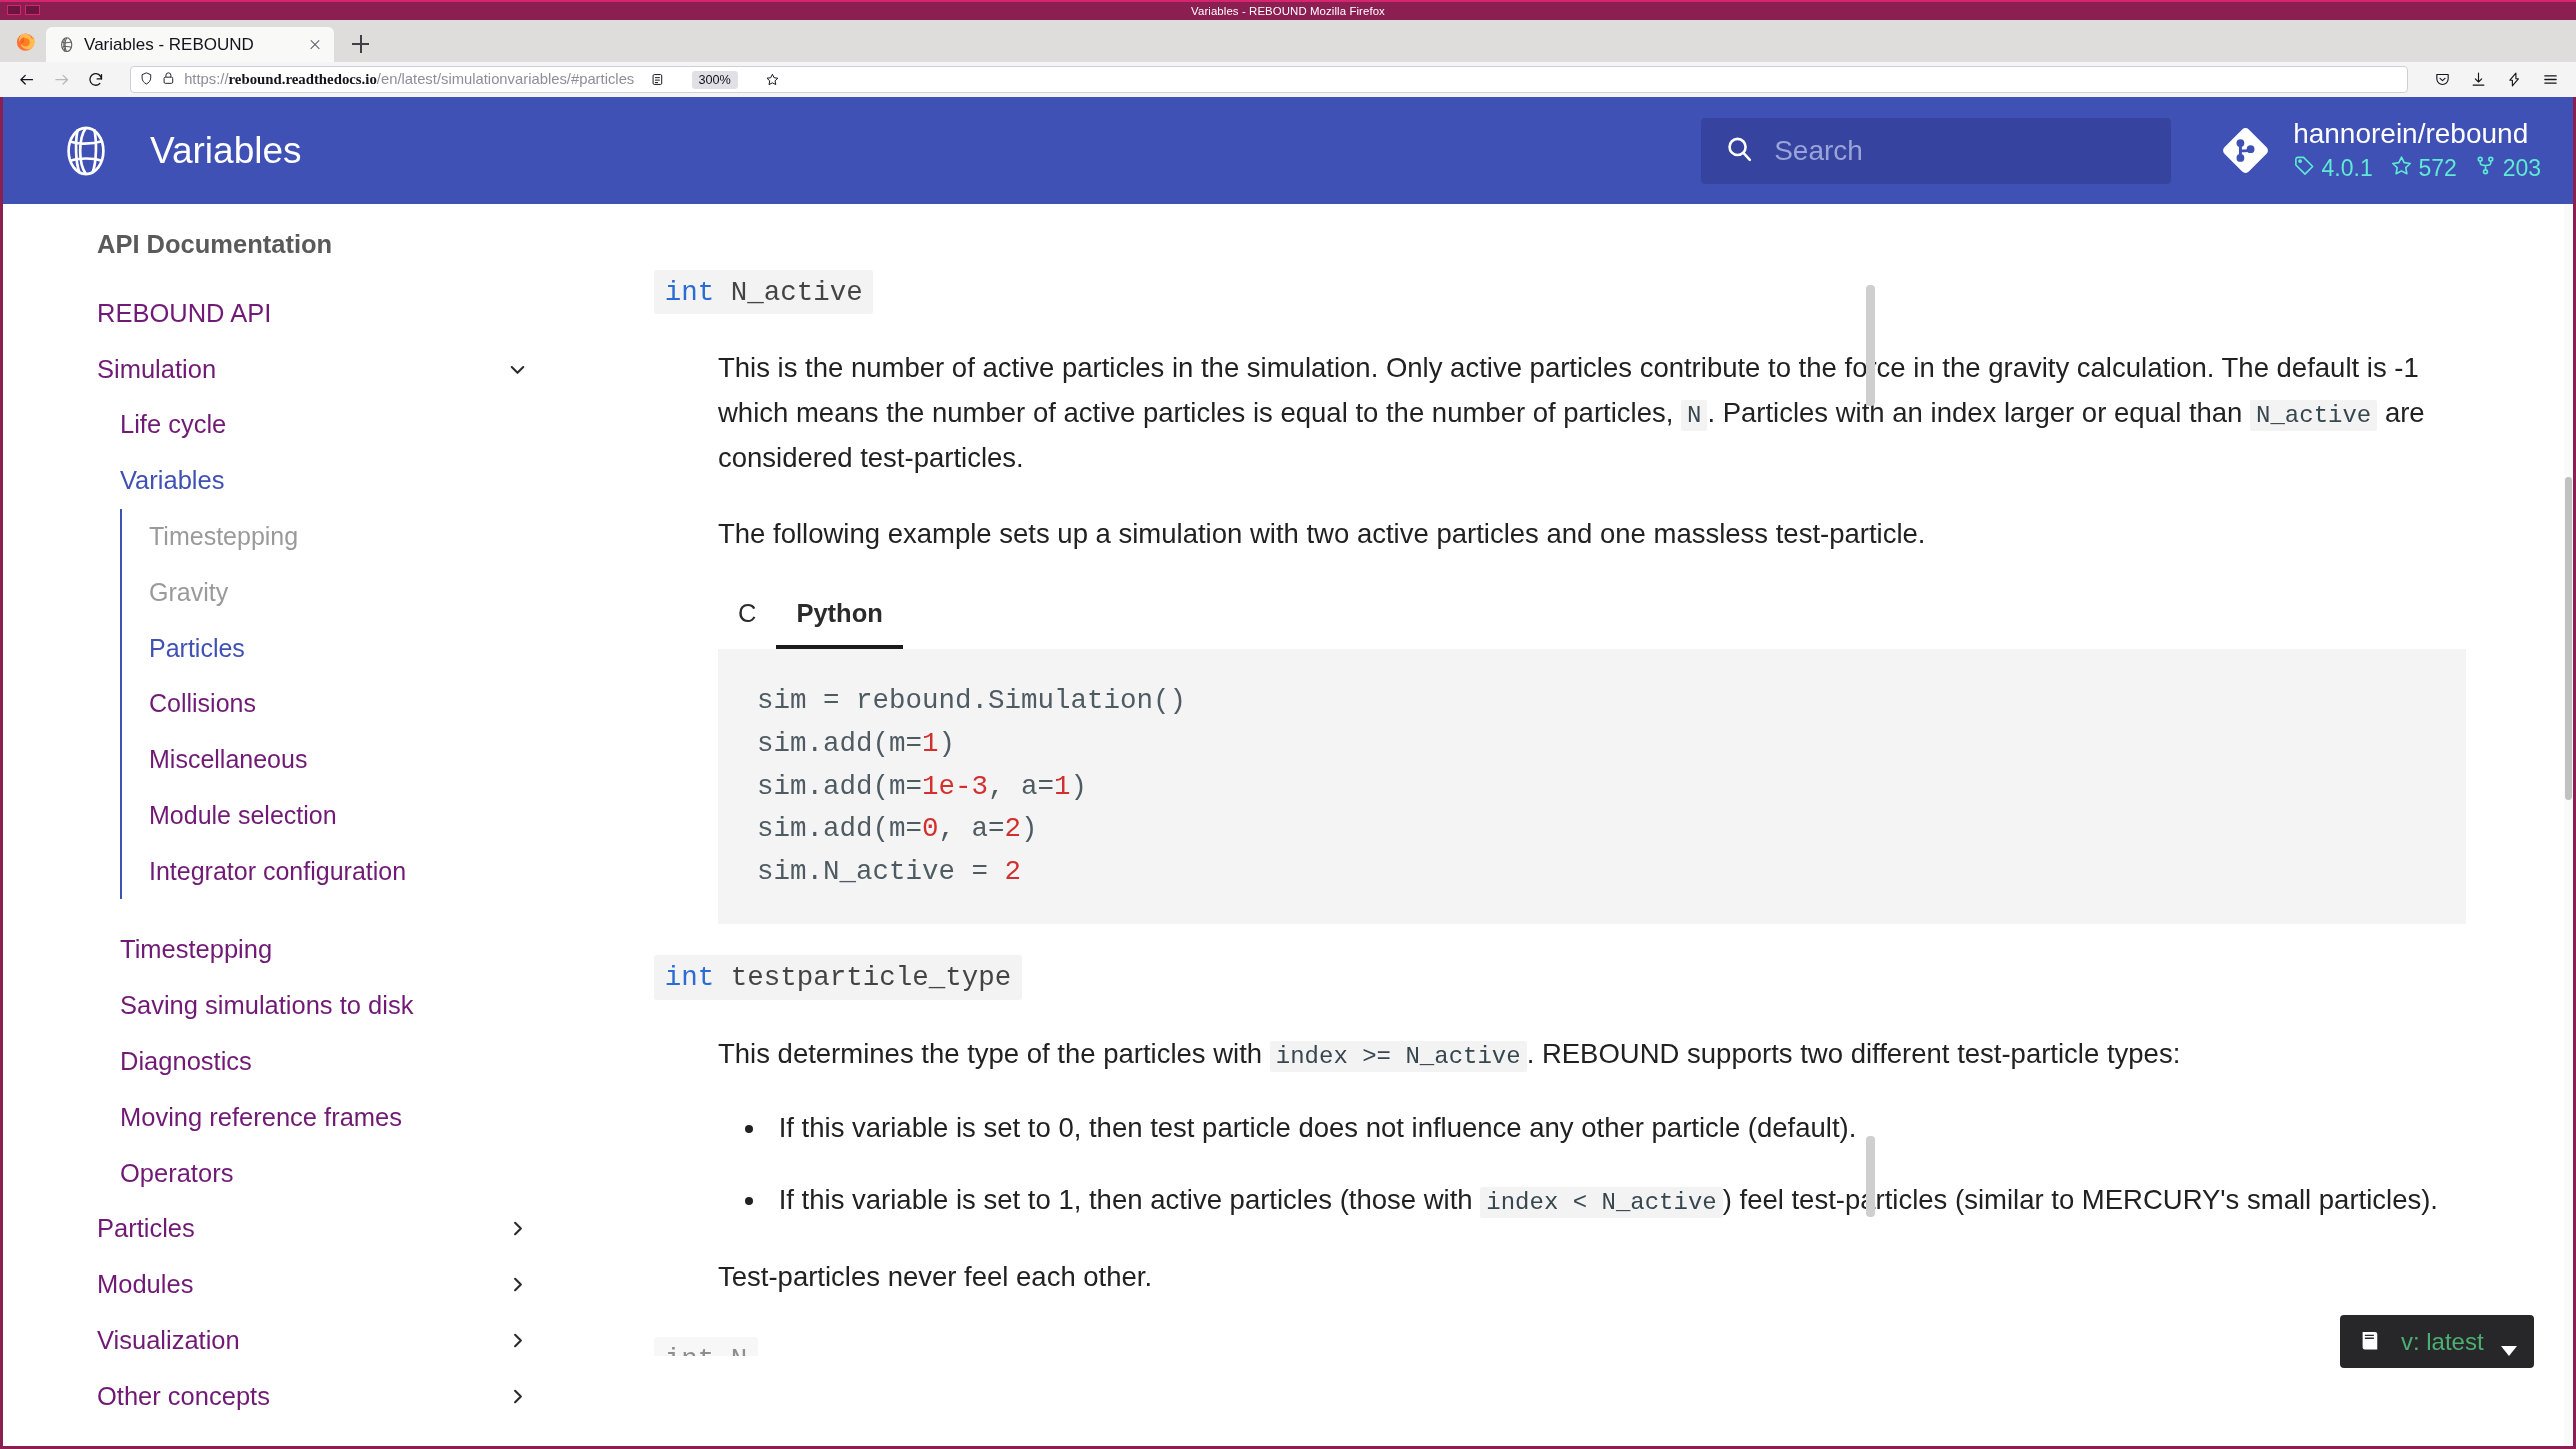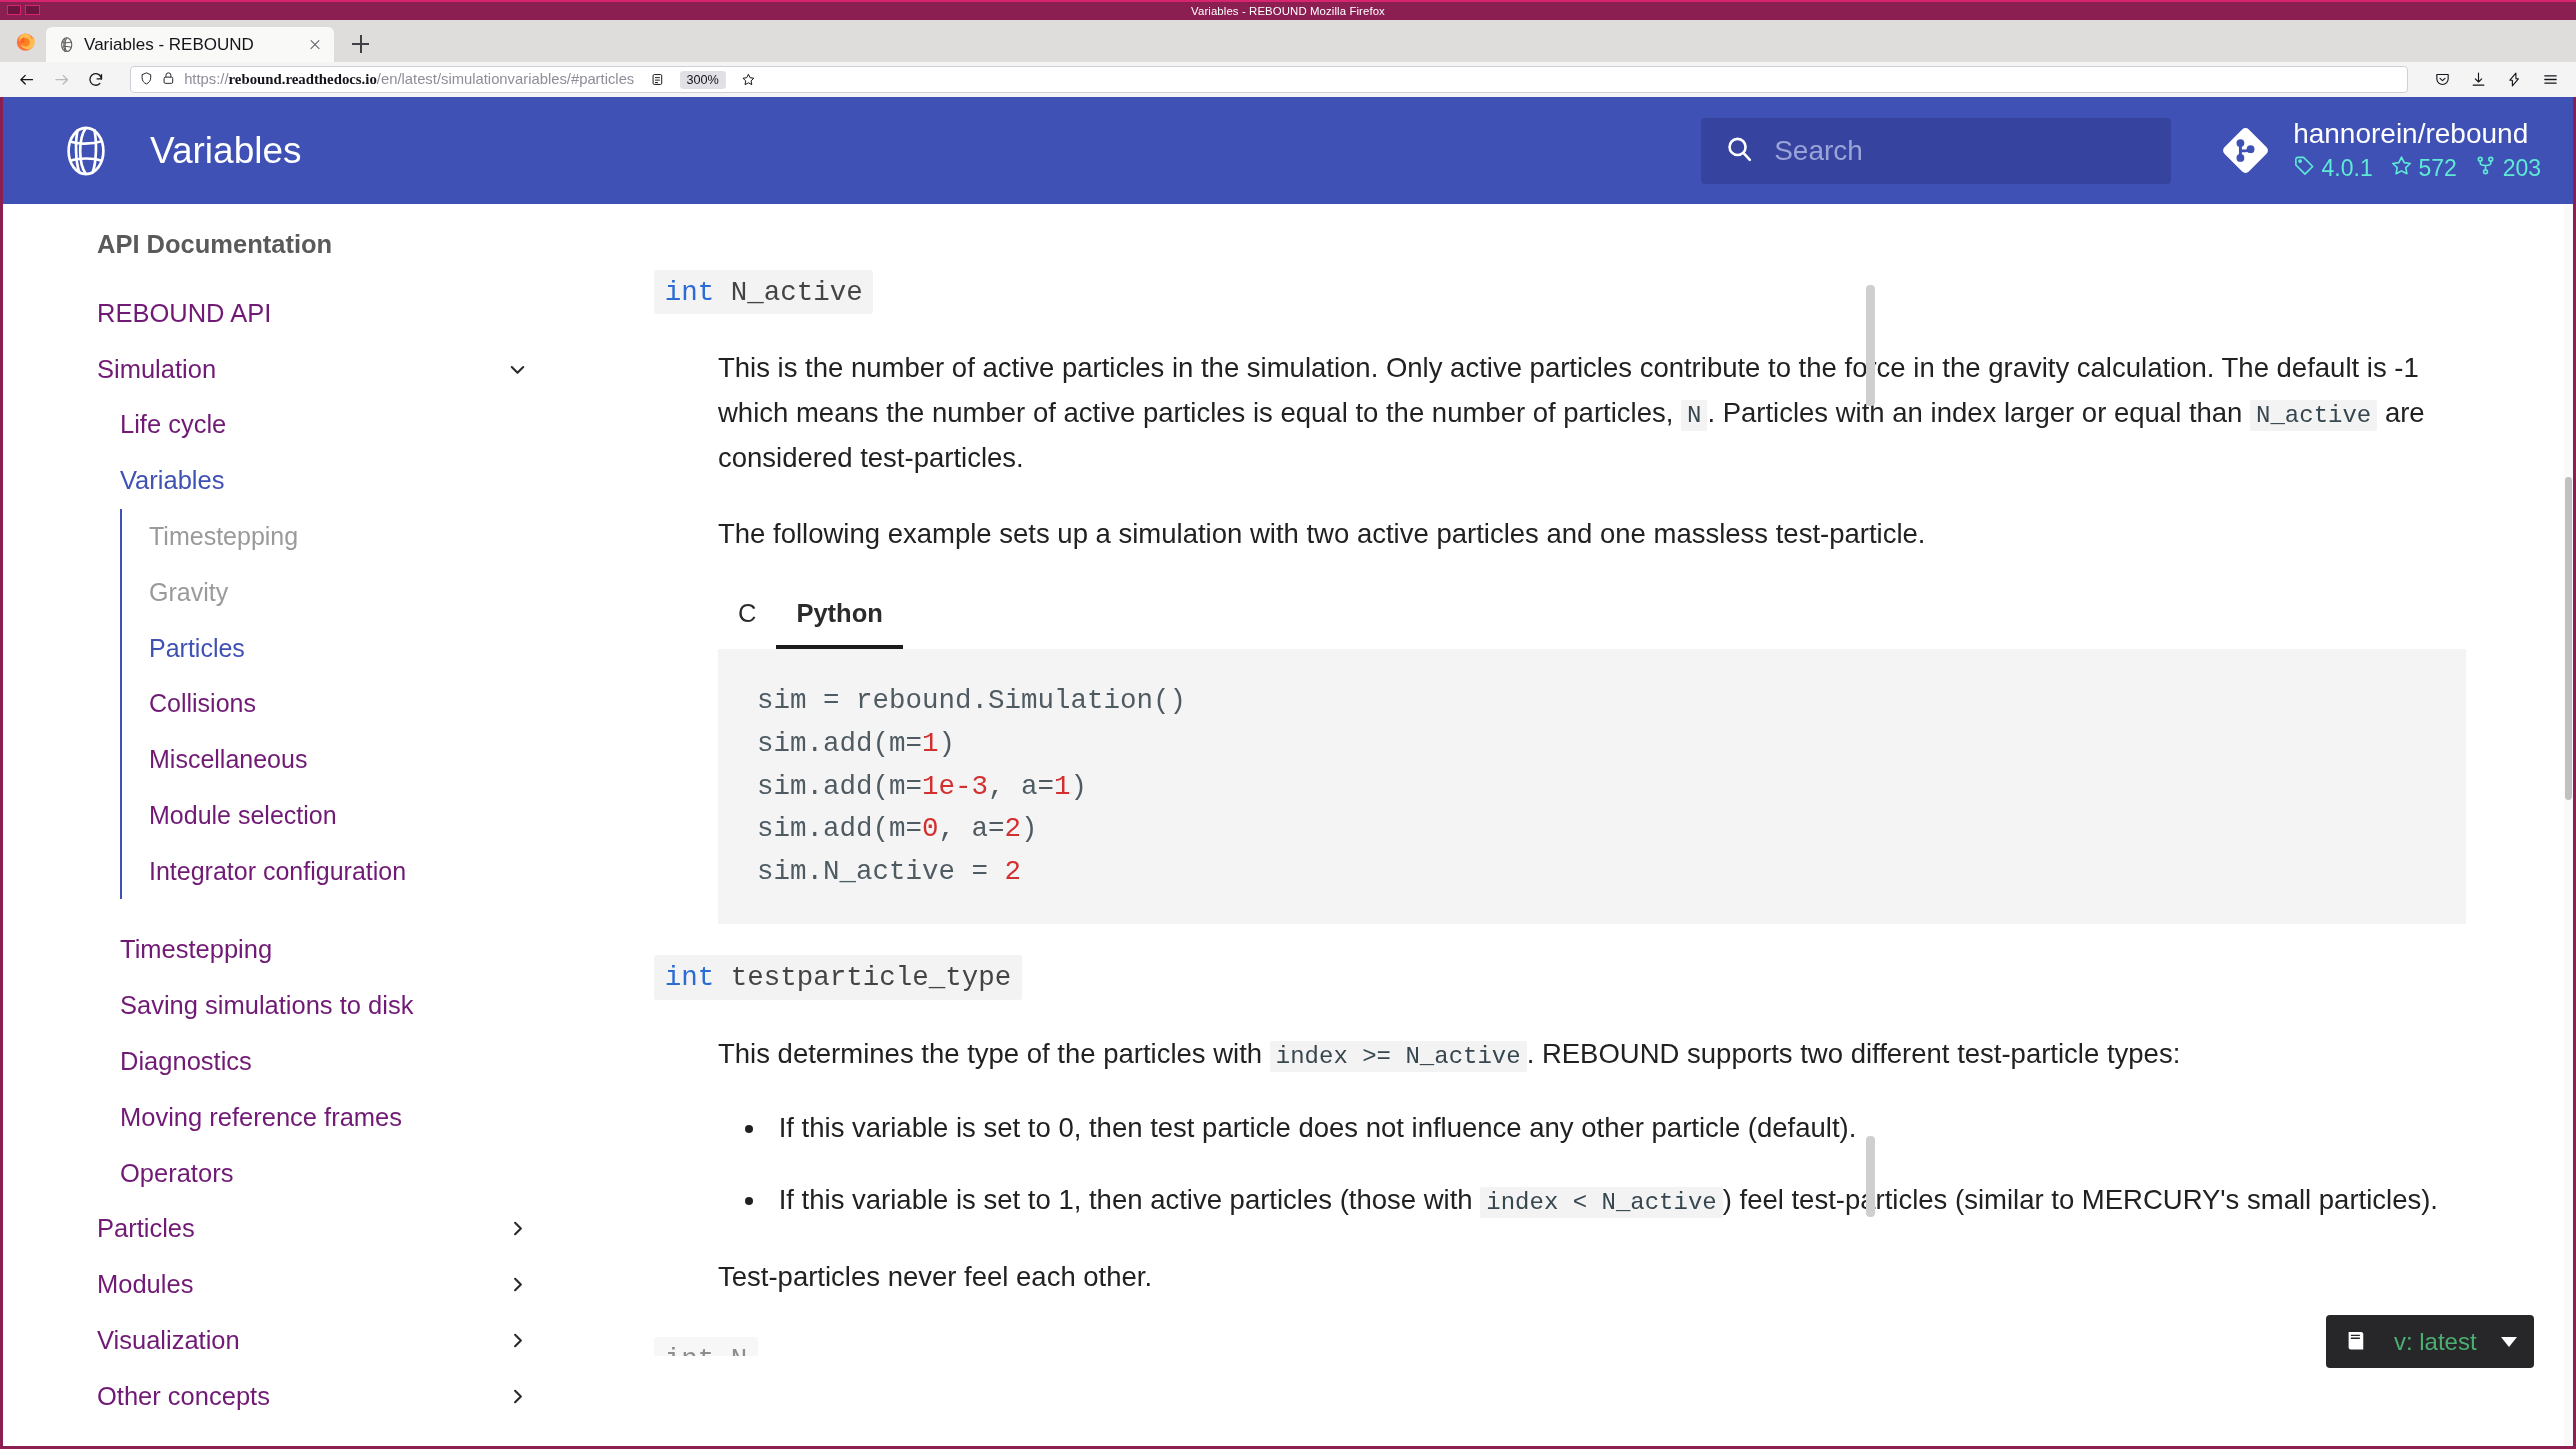--- a/index.html
+++ b/index.html
@@ -83,21 +83,21 @@
     flex: 1; height: 27px; margin: 0 9.4px 0 14.8px;
     background: #ffffff; border: 0.7px solid #cfcfd8; border-radius: 4px;
     display: flex; align-items: center; padding: 0 8px; gap: 8px;
   }
   .urlbar svg { width: 14.8px; height: 14.8px; flex: 0 0 14.8px; color: #22222a; }
   .url-text {
     font-size: 14.8px; color: #8e8e9a; white-space: nowrap;
     overflow: hidden; text-overflow: ellipsis;
   }
   .url-text b { color: #15141a; font-weight: 700; font-family: Liberation Serif, serif; }
-  .url-right { display: flex; align-items: center; gap: 8px; padding-right: 2.7px; justify-content: flex-end; }
+  .url-right { display: flex; align-items: center; gap: 20px; padding-right: 2.7px; justify-content: flex-end; }
   .zoom-pill {
     background: #e0e0e6; border-radius: 3.4px; padding: 2px 6.7px;
     font-size: 12.7px; color: #15141a; white-space: nowrap;
   }
   .toolbar-icons { display: flex; align-items: center; gap: 6.7px; padding-left: 6.7px; }
   .ticon { width: 29.5px; height: 27px; display: flex; align-items: center; justify-content: center; cursor: pointer; }
   .ticon svg { width: 17px; height: 17px; color: #15141a; }
 
   
   .viewport {
@@ -197,21 +197,21 @@
   ul.bullets li {
     font-size: 27.5px; line-height: 1.62; color: #212121; margin-bottom: 27px;
     padding-left: 10.7px;
   }
   .next-sig { margin-top: 38px; opacity: .6; overflow: hidden; height: 19px; }
 
   
   .version-badge {
     position: absolute; right: 39px; bottom: 78px;
     background: #27272a; border-radius: 4px;
-    display: flex; align-items: center; gap: 24px;
+    display: flex; align-items: flex-end; gap: 17px;
     padding: 12px 17.4px; cursor: pointer;
   }
   .version-badge svg { width: 27px; height: 27px; color: #fff; }
   .version-badge .vtxt { color: #4caf72; font-size: 24px; white-space: nowrap; }
   .version-badge .vcaret {
     width: 0; height: 0; border-left: 8.7px solid transparent;
     border-right: 8.7px solid transparent; border-top: 10px solid #ffffff;
   }
 
   

